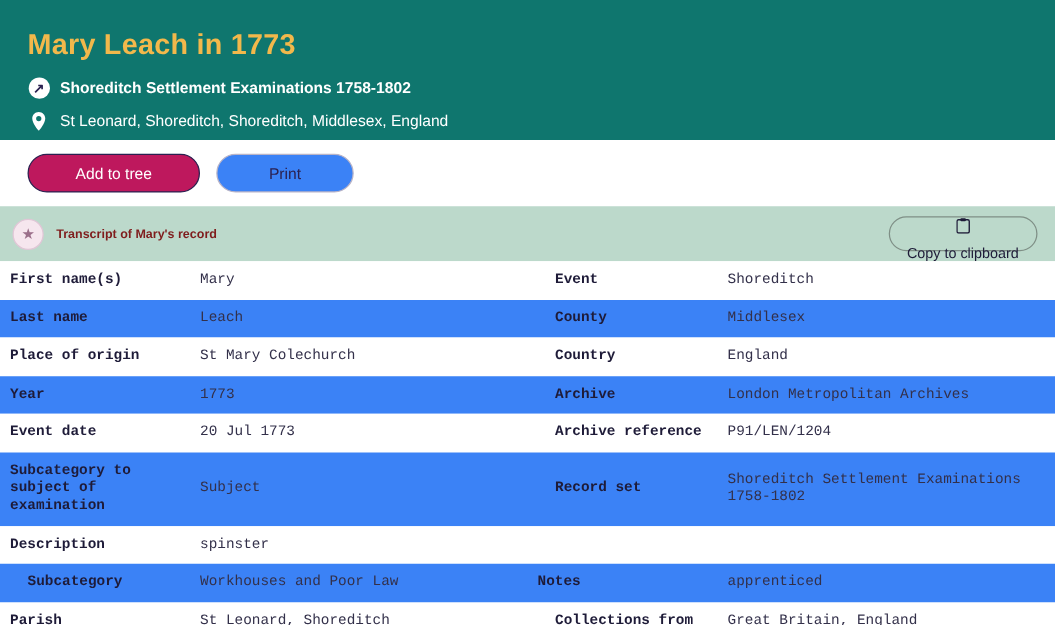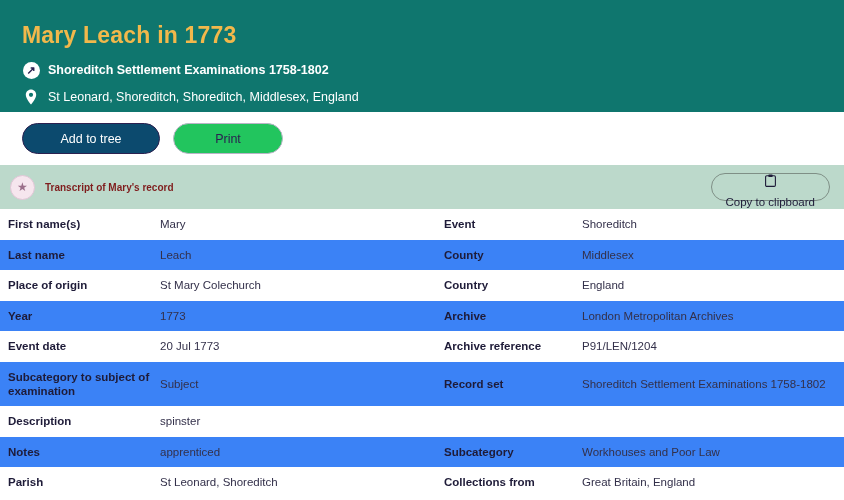--- a/index.html
+++ b/index.html
@@ -74,27 +74,27 @@
     font-size: 12.5px;
     border-radius: 20px;
     height: 31px;
     display: inline-flex;
     align-items: center;
     justify-content: center;
     cursor: pointer;
     padding: 0 18px;
   }
   .btn-primary {
-    background: #0c4a6e;
+    background: #be185d;
     color: #ffffff;
     border: 1px solid #2b2150;
     min-width: 138px;
   }
   .btn-secondary {
-    background: #22c55e;
+    background: #3b82f6;
     color: #2b2150;
     border: 1px solid #b9b4c7;
     min-width: 110px;
   }
 
   
   .transcript-bar {
     background: #bcd9cb;
     height: 44px;
     display: flex;
@@ -135,20 +135,21 @@
 
   
   .table-wrap {
     width: 844px;
   }
   .trow {
     display: flex;
     width: 844px;
     min-height: 30.5px;
     align-items: stretch;
+    font-family: Liberation Mono, monospace;
   }
   .trow.alt { background: #3b82f6; }
   .trow.plain { background: #ffffff; }
   .cell-pair {
     width: 422px;
     display: flex;
     align-items: center;
     padding: 8px 0;
   }
   .lbl {
@@ -277,27 +278,27 @@
         </div>
       </div>
       <div class="trow plain">
         <div class="cell-pair">
           <div class="lbl">Description</div>
           <div class="val">spinster</div>
         </div>
       </div>
       <div class="trow alt">
         <div class="cell-pair">
+          <div class="lbl right-col">Subcategory</div>
+          <div class="val">Workhouses and Poor Law</div>
+        </div>
+        <div class="cell-pair">
           <div class="lbl">Notes</div>
           <div class="val">apprenticed</div>
         </div>
-        <div class="cell-pair">
-          <div class="lbl right-col">Subcategory</div>
-          <div class="val">Workhouses and Poor Law</div>
-        </div>
       </div>
       <div class="trow plain">
         <div class="cell-pair">
           <div class="lbl">Parish</div>
           <div class="val">St Leonard, Shoreditch</div>
         </div>
         <div class="cell-pair">
           <div class="lbl right-col">Collections from</div>
           <div class="val">Great Britain, England</div>
         </div>

